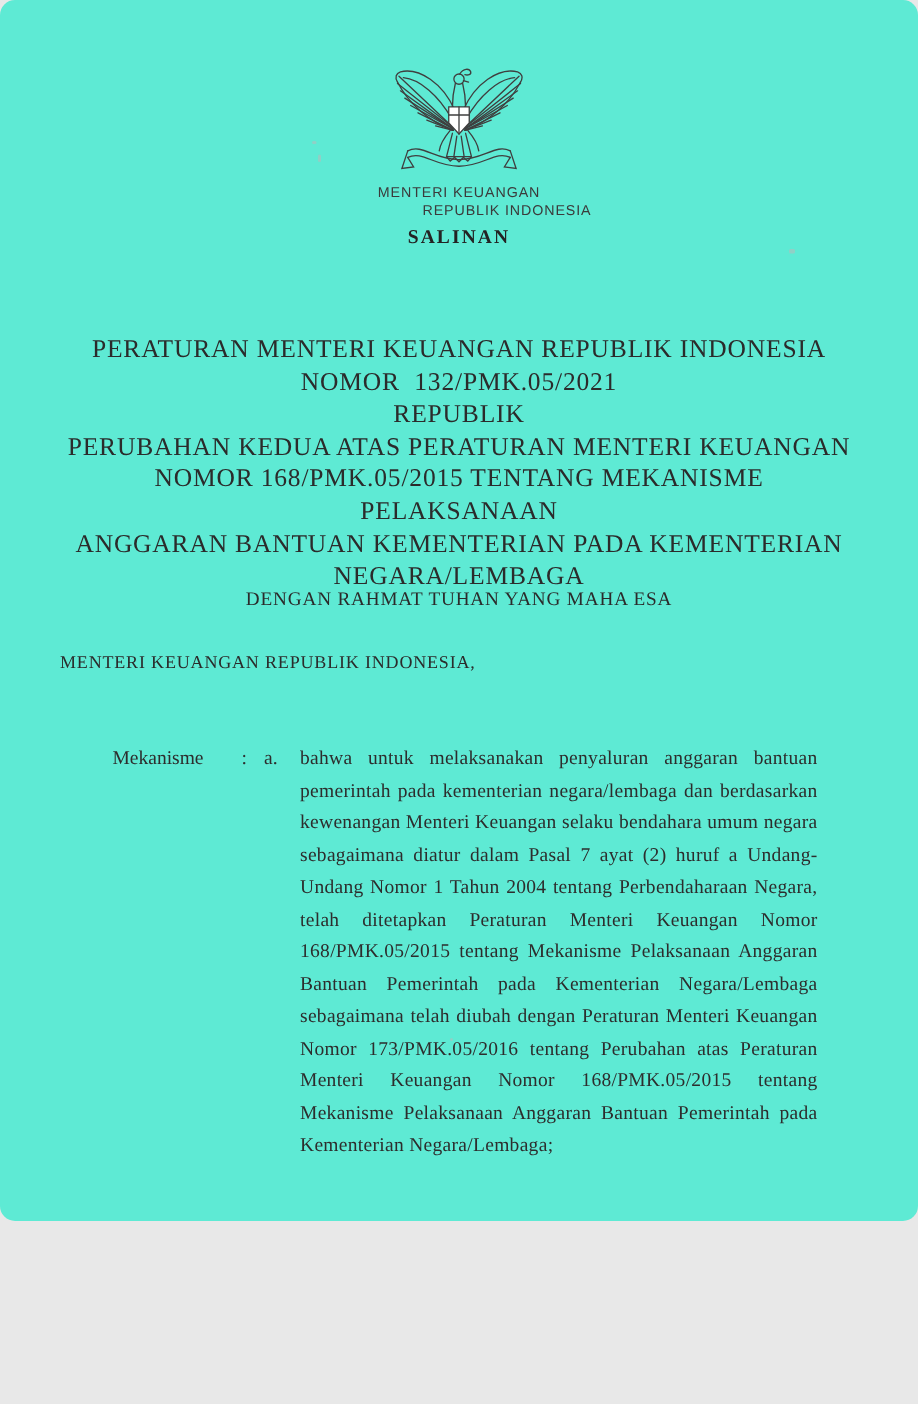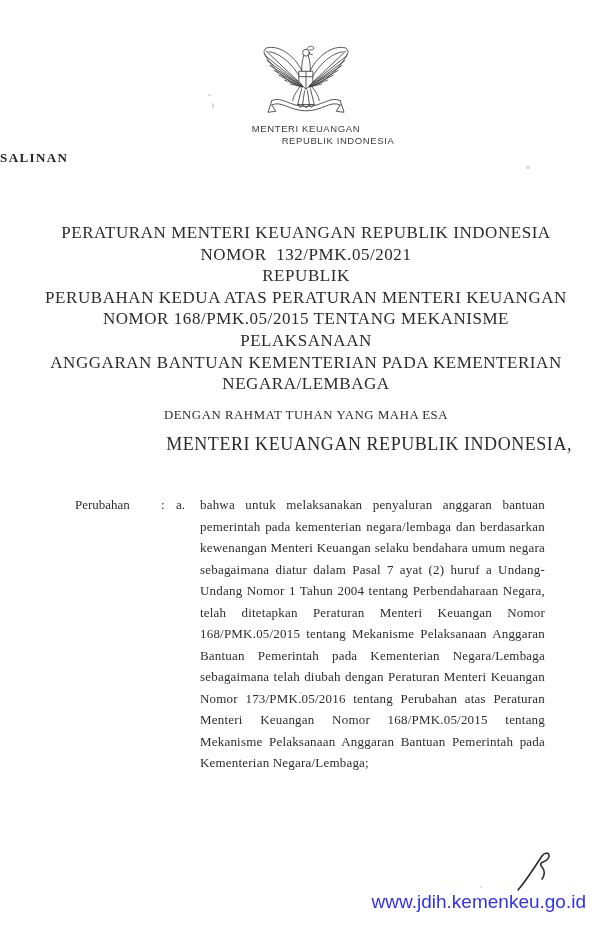--- a/index.html
+++ b/index.html
@@ -1,55 +1,56 @@
 <!DOCTYPE html>
 <html><head>
 <meta charset="utf-8">
 <style>
   html,body{margin:0;padding:0;background:#e8e8e8;}
   .page{
     position:relative;
-    width:612px;height:936px;
+    width:612px;height:814px;
     margin:0 auto;
-    background:#ffffff;
+    background:#5eead4;
     font-family:"Liberation Serif", serif;
     color:#2d2d2d;
     overflow:hidden;
+    border-radius:10px;
   }
   
   .emblem{
     position:absolute;left:261px;top:42px;width:90px;height:82px;
   }
   .ministry-line{
     position:absolute;left:0;width:612px;
     text-align:center;
     font-family:"Liberation Sans", sans-serif;
     font-size:9.5px;letter-spacing:0.6px;color:#3b3b3b;
   }
   .ministry-line.l1{top:123px;}
   .ministry-line.l2{top:135px;margin-left:32px;}
   .copy-stamp{
     position:absolute;left:0;top:150px;width:612px;
-    text-align:left;
+    text-align:center;
     font-weight:bold;font-size:13px;letter-spacing:1.4px;color:#232323;
   }
   
   .title-block{
     position:absolute;left:40px;top:222px;width:532px;
     text-align:center;
     font-size:17px;line-height:21.6px;letter-spacing:0.55px;
     color:#2b2b2b;
   }
   .invocation{
-    position:absolute;left:40px;top:408px;width:532px;
+    position:absolute;left:40px;top:392px;width:532px;
     text-align:center;font-size:12.8px;letter-spacing:0.55px;color:#2b2b2b;
   }
   .authority{
     position:absolute;left:40px;top:434px;width:532px;
-    text-align:right;font-size:18px;letter-spacing:0.55px;color:#2b2b2b;
+    text-align:left;font-size:12px;letter-spacing:0.55px;color:#2b2b2b;
   }
   
   .considering{
     position:absolute;left:75px;top:494px;width:470px;
     display:flex;align-items:flex-start;
     font-size:13px;line-height:21.5px;color:#2d2d2d;
   }
   .considering .label{width:86px;flex:none;}
   .considering .colon{width:15px;flex:none;}
   .considering .letter{width:24px;flex:none;}
@@ -146,21 +147,21 @@
     <div>NOMOR 168/PMK.05/2015 TENTANG MEKANISME PELAKSANAAN</div>
     <div>ANGGARAN BANTUAN KEMENTERIAN PADA KEMENTERIAN</div>
     <div>NEGARA/LEMBAGA</div>
   </div>
 
   <div class="invocation">DENGAN RAHMAT TUHAN YANG MAHA ESA</div>
 
   <div class="authority">MENTERI KEUANGAN REPUBLIK INDONESIA,</div>
 
   <div class="considering">
-    <div class="label">Perubahan</div>
+    <div class="label">Mekanisme</div>
     <div class="colon">:</div>
     <div class="letter">a.</div>
     <div class="item-text">bahwa untuk melaksanakan penyaluran anggaran bantuan pemerintah pada kementerian negara/lembaga dan berdasarkan kewenangan Menteri Keuangan selaku bendahara umum negara sebagaimana diatur dalam Pasal 7 ayat (2) huruf a Undang-Undang Nomor 1 Tahun 2004 tentang Perbendaharaan Negara, telah ditetapkan Peraturan Menteri Keuangan Nomor 168/PMK.05/2015 tentang Mekanisme Pelaksanaan Anggaran Bantuan Pemerintah pada Kementerian Negara/Lembaga sebagaimana telah diubah dengan Peraturan Menteri Keuangan Nomor 173/PMK.05/2016 tentang Perubahan atas Peraturan Menteri Keuangan Nomor 168/PMK.05/2015 tentang Mekanisme Pelaksanaan Anggaran Bantuan Pemerintah pada Kementerian Negara/Lembaga;</div>
   </div>
 
   <svg class="signature" viewBox="0 0 48 48" xmlns="http://www.w3.org/2000/svg">
     <path d="M6,42 C14,33 22,20 30,8 C32,5 36,4 37,7 C38,10 34,13 31,14 C28,15 28,17 30,19 C33,22 33,27 30,31" stroke="#2a2a2a" stroke-width="1.6" fill="none" stroke-linecap="round"></path>
   </svg>
 
   <div class="website" style="color: rgb(50, 50, 238);">www.jdih.kemenkeu.go.id</div>

